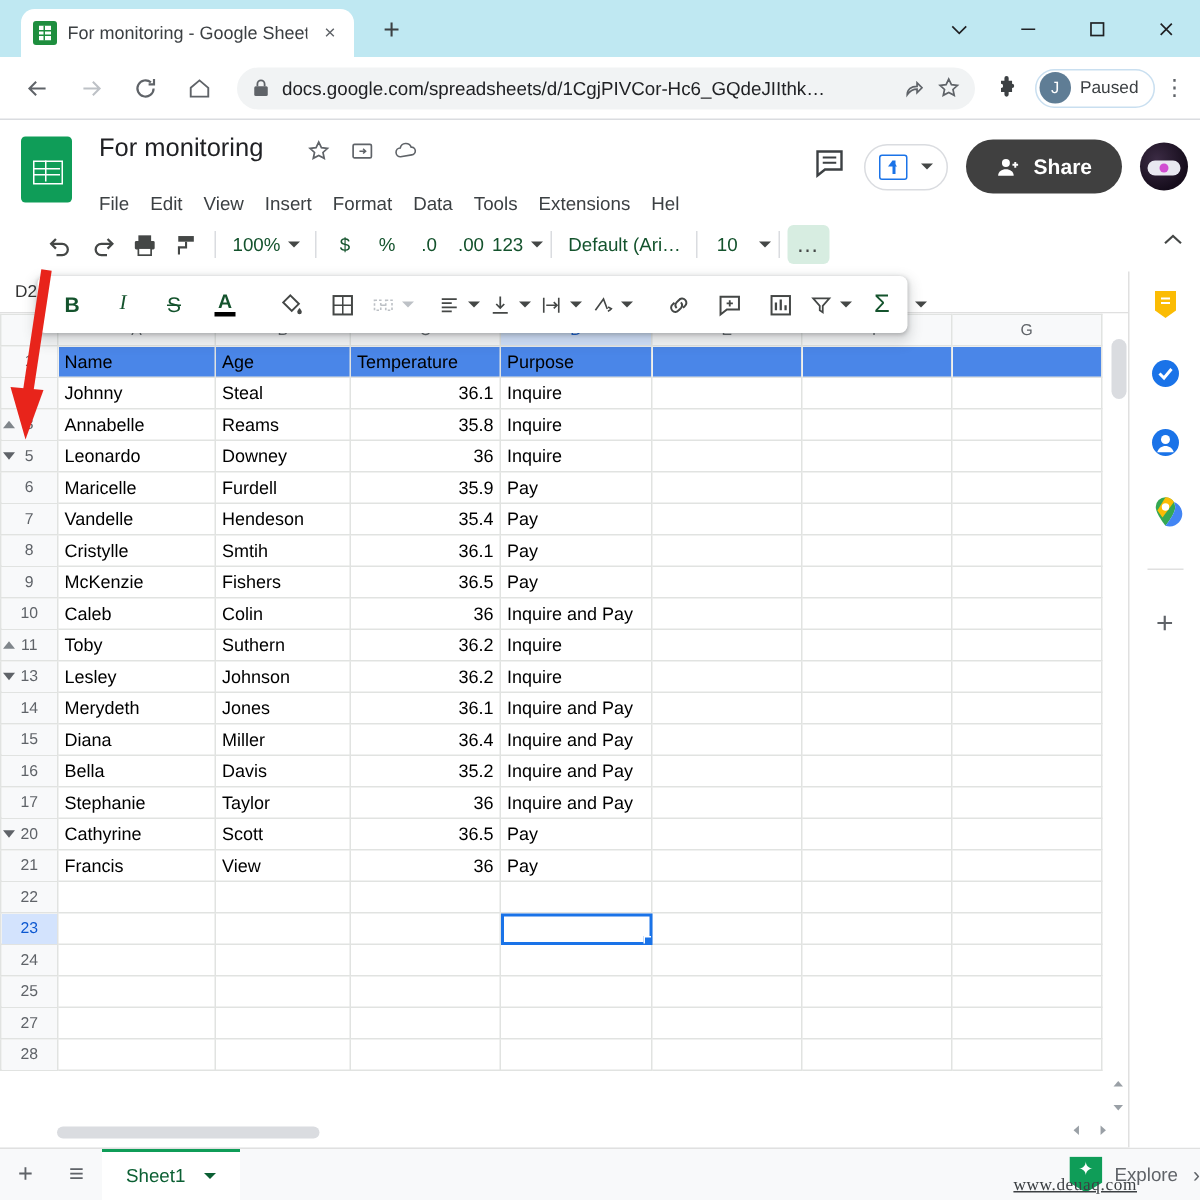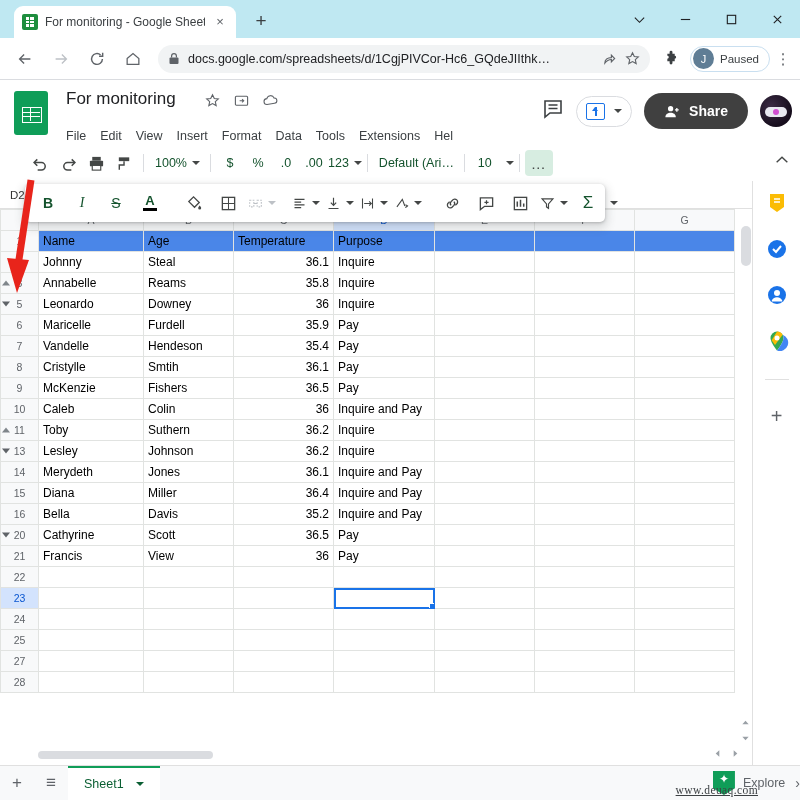--- a/index.html
+++ b/index.html
@@ -802,20 +802,31 @@
             <td class="cell">Bella</td>
             <td class="cell">Davis</td>
             <td class="cell num">35.2</td>
             <td class="cell">Inquire and Pay</td>
             <td class="cell"></td>
             <td class="cell"></td>
             <td class="cell"></td>
             <td class="blankpad"></td>
           </tr>
           <tr>
+            <td class="rowhdr">17</td>
+            <td class="cell">Stephanie</td>
+            <td class="cell">Taylor</td>
+            <td class="cell num">36</td>
+            <td class="cell">Inquire and Pay</td>
+            <td class="cell"></td>
+            <td class="cell"></td>
+            <td class="cell"></td>
+            <td class="blankpad"></td>
+          </tr>
+          <tr>
             <td class="rowhdr">20<span class="gutter-arrow down"></span></td>
             <td class="cell">Cathyrine</td>
             <td class="cell">Scott</td>
             <td class="cell num">36.5</td>
             <td class="cell">Pay</td>
             <td class="cell"></td>
             <td class="cell"></td>
             <td class="cell"></td>
             <td class="blankpad"></td>
           </tr>

